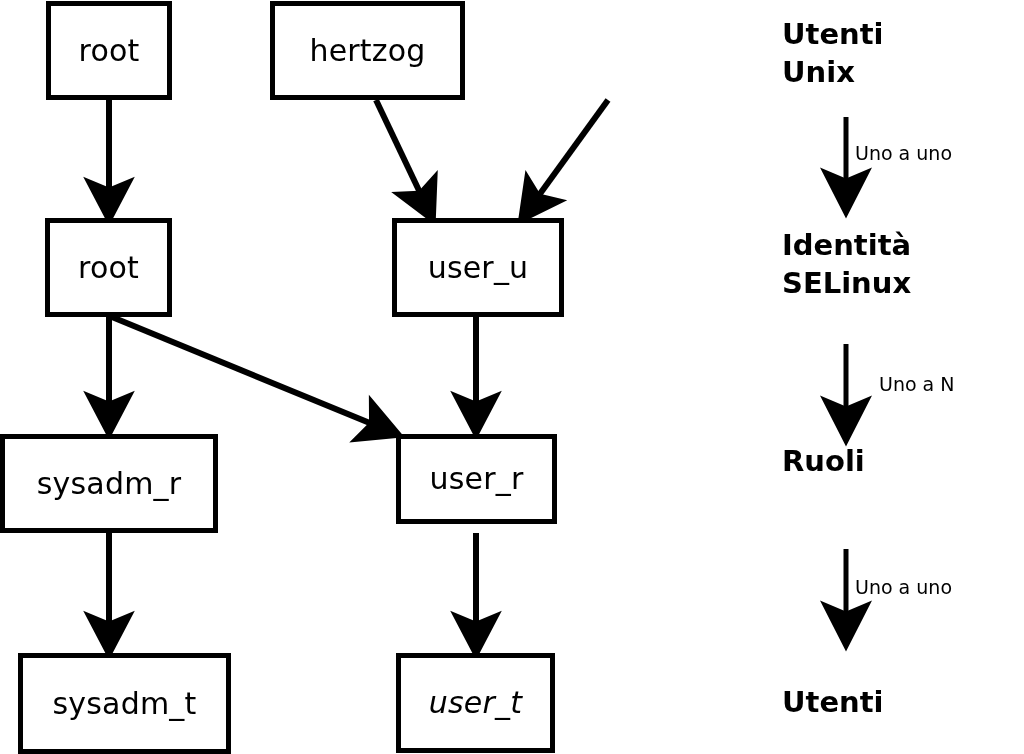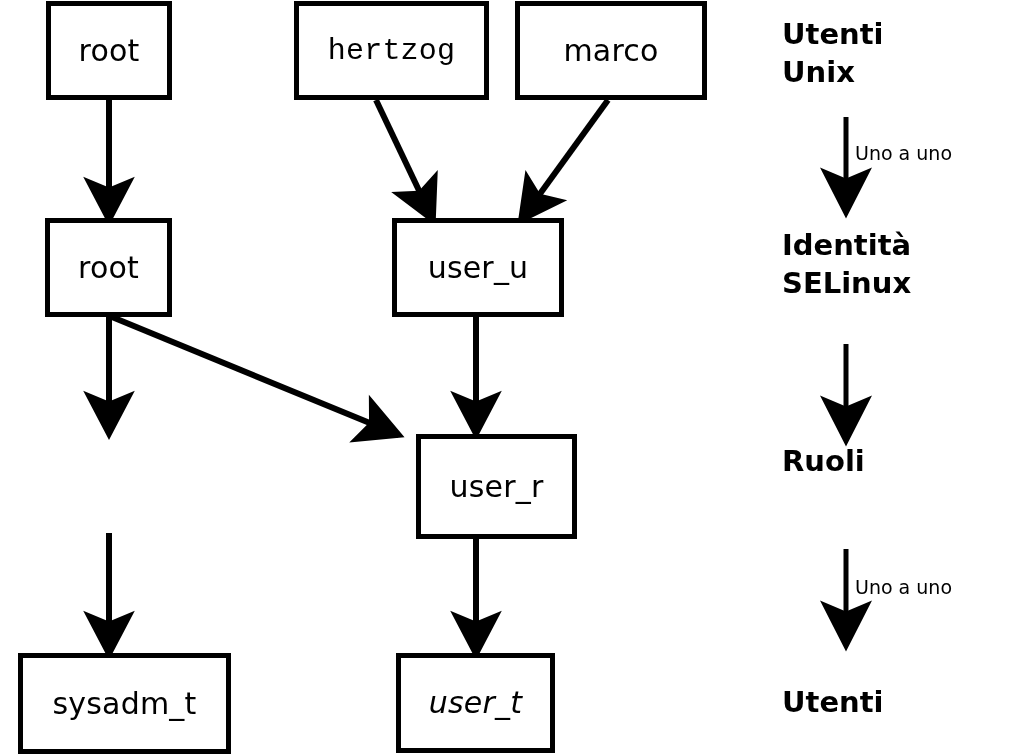--- a/index.html
+++ b/index.html
@@ -90,38 +90,38 @@
 
     <line x1="846" y1="117" x2="846" y2="212" stroke="#000000" stroke-width="5" marker-end="url(#ah2)"></line>
     <line x1="846" y1="344" x2="846" y2="440" stroke="#000000" stroke-width="5" marker-end="url(#ah2)"></line>
     <line x1="846" y1="549" x2="846" y2="645" stroke="#000000" stroke-width="5" marker-end="url(#ah2)"></line>
   </svg>
 
   <div class="node" style="left:46px; top:1px; width:126px; height:99px;">
     <span>root</span>
   </div>
 
-  <div class="node" style="left:294px; top:1px; width:195px; height:99px;font-family:Liberation Mono, monospace;">
+  <div class="node" style="left:270px; top:1px; width:195px; height:99px;">
     <span>hertzog</span>
   </div>
 
-  <div class="node" style="left:515px; top:1px; width:192px; height:99px;">
-    <span>marco</span>
-  </div>
 
   <div class="node" style="left:45px; top:218px; width:127px; height:99px;">
     <span>root</span>
   </div>
 
   <div class="node" style="left:392px; top:218px; width:172px; height:99px;">
     <span>user_u</span>
   </div>
 
+  <div class="node" style="left:0px; top:434px; width:218px; height:99px;">
+    <span>sysadm_r</span>
+  </div>
 
-  <div class="node" style="left:396px; top:434px; width:161px; height:105px;margin-left:20px;">
+  <div class="node" style="left:396px; top:434px; width:161px; height:90px;">
     <span>user_r</span>
   </div>
 
   <div class="node" style="left:18px; top:653px; width:213px; height:101px;">
     <span>sysadm_t</span>
   </div>
 
   <div class="node" style="left:396px; top:653px; width:159px; height:100px;font-style:italic;">
     <span>user_t</span>
   </div>
@@ -131,16 +131,17 @@
 
   <div class="stage-label" style="left:782px; top:15px;">Utenti
 Unix</div>
 
   <div class="stage-label" style="left:782px; top:442px;">Ruoli</div>
 
   <div class="stage-label" style="left:782px; top:683px;">Utenti</div>
 
   <div class="edge-label" style="left:855px; top:144px;">Uno a uno</div>
 
+  <div class="edge-label" style="left:879px; top:375px;">Uno a N</div>
 
   <div class="edge-label" style="left:855px; top:578px;">Uno a uno</div>
 
 </div>
 
 </body></html>

